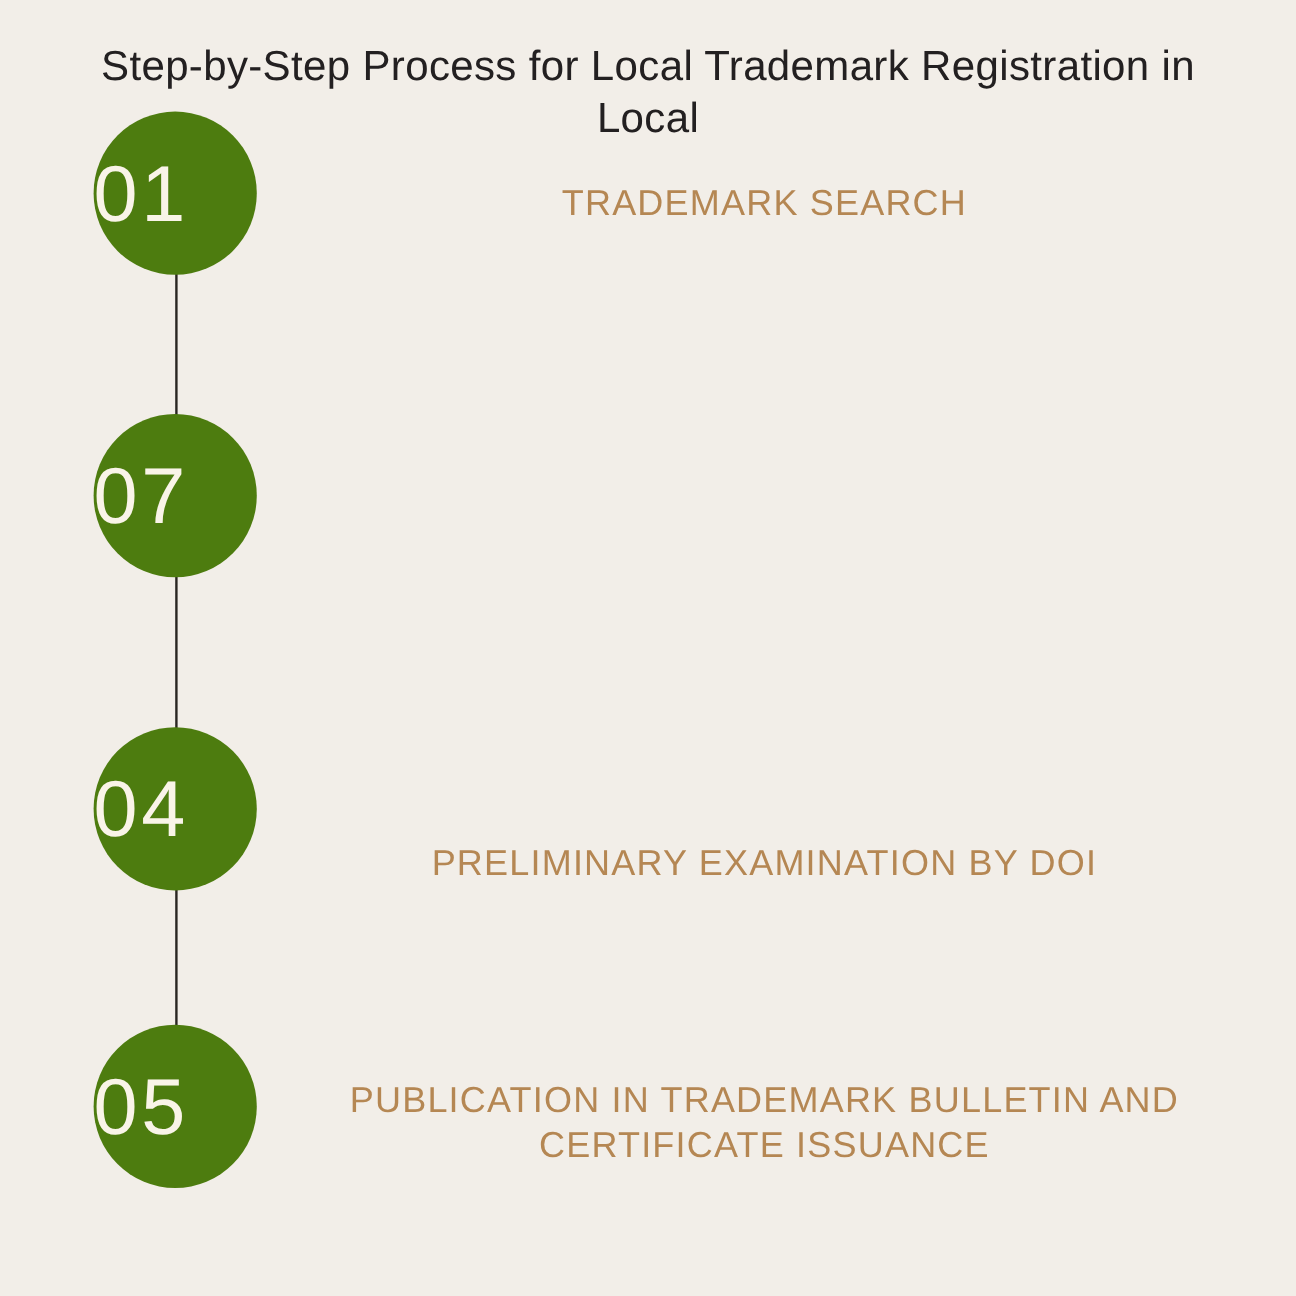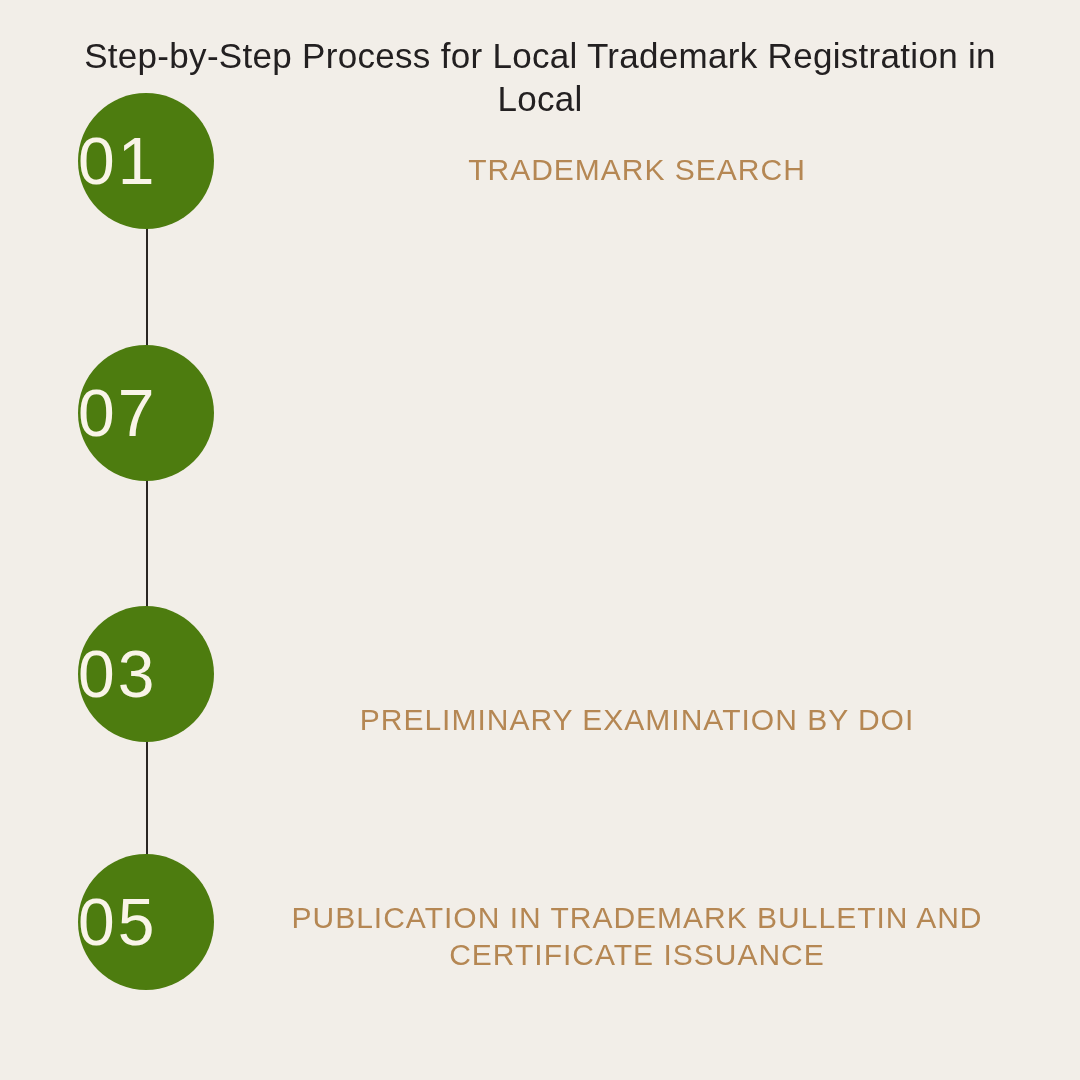--- a/index.html
+++ b/index.html
@@ -85,21 +85,21 @@
   <div class="circle c1">
     <span>01</span>
   </div>
   <div class="step-label l1">TRADEMARK SEARCH</div>
 
   <div class="circle c2">
     <span>07</span>
   </div>
 
   <div class="circle c3">
-    <span>03</span>
+    <span>04</span>
   </div>
   <div class="step-label l3">PRELIMINARY EXAMINATION BY DOI</div>
 
   <div class="circle c4">
     <span>05</span>
   </div>
   <div class="step-label l4">PUBLICATION IN TRADEMARK BULLETIN AND CERTIFICATE ISSUANCE</div>
 
 </div>
 

